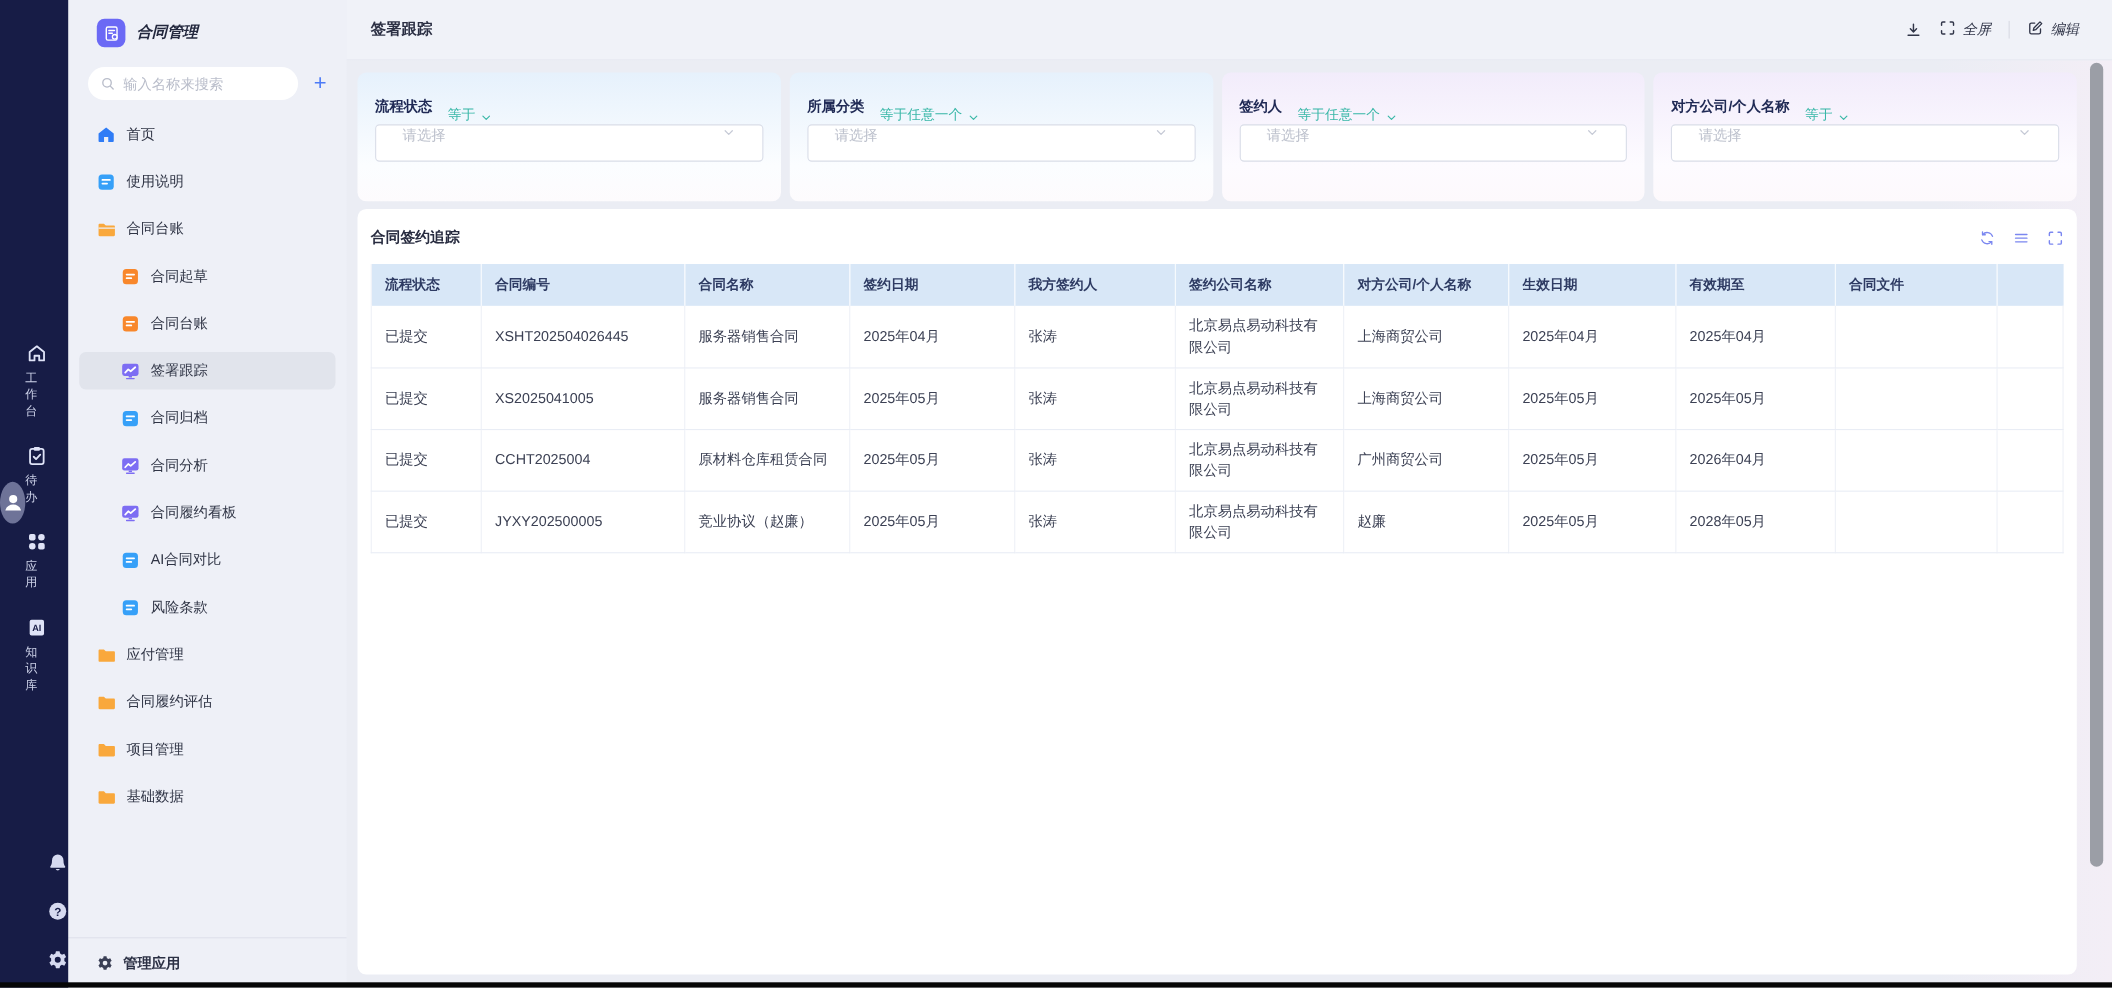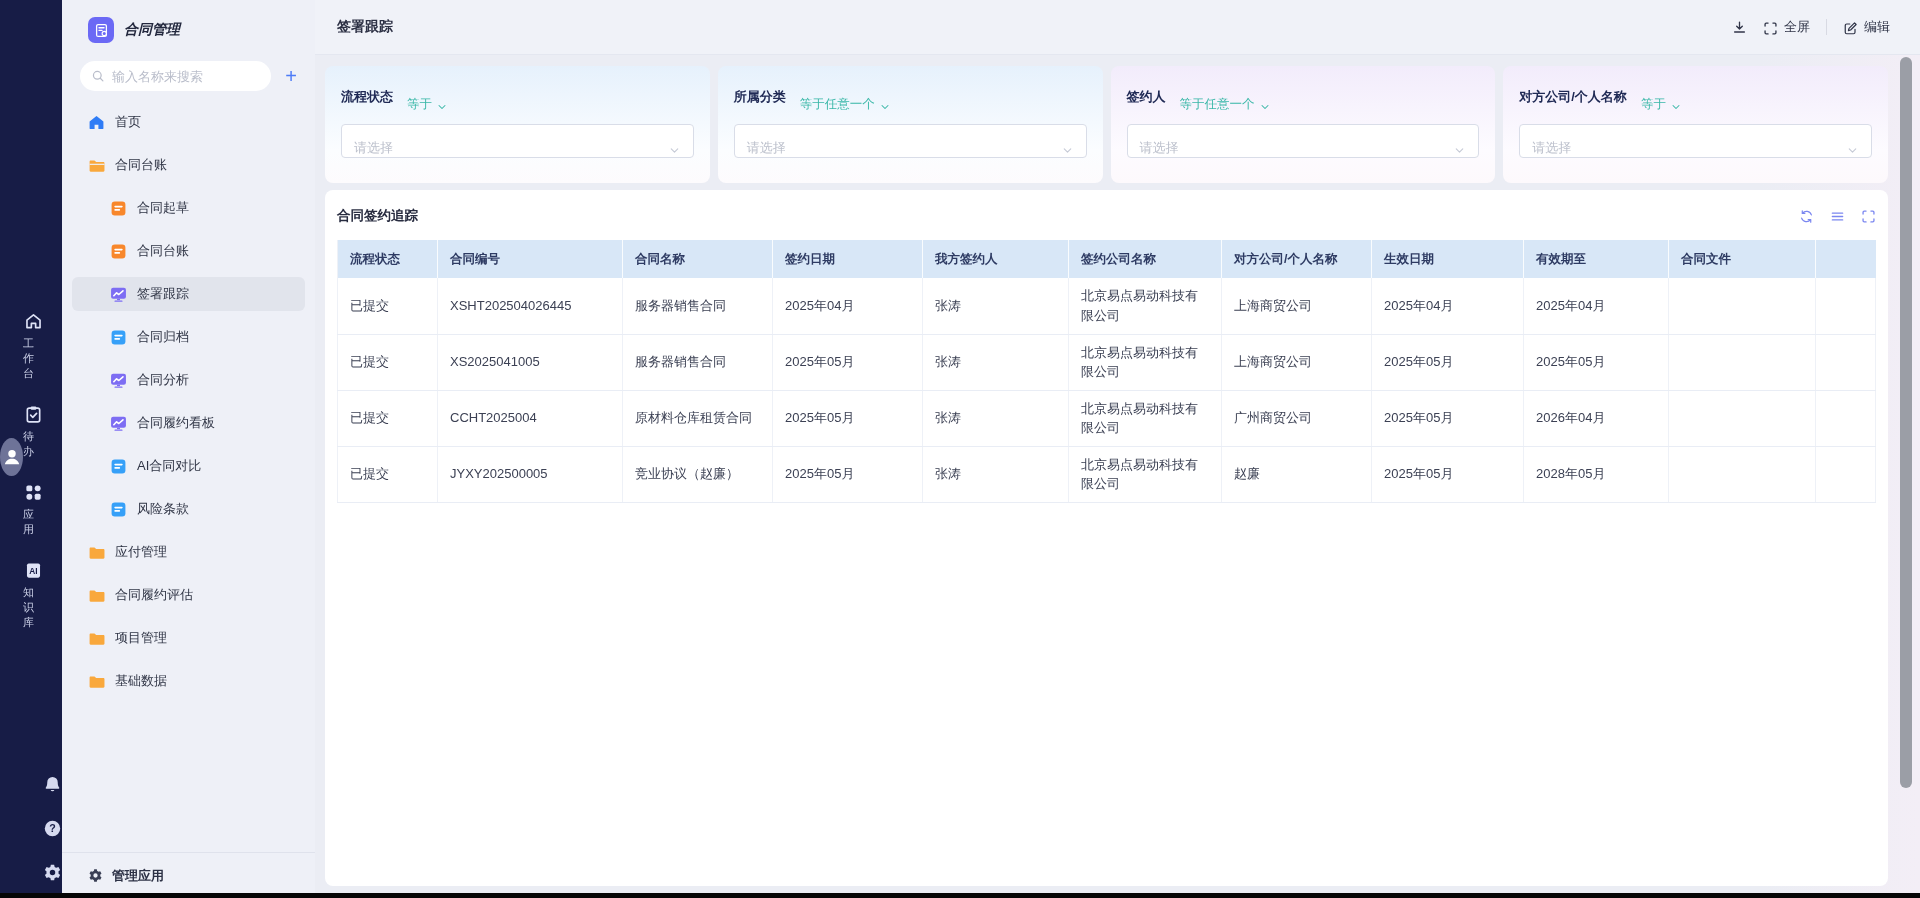--- a/index.html
+++ b/index.html
@@ -69,42 +69,42 @@
   .side-foot span.flab { font-size:13px; font-weight:bold; color:#2c3145; }
 
   
   #main { position:absolute; left:315px; top:0; right:0; bottom:0; display:flex; flex-direction:column; }
   #topbar {
     height:55px; background:#f0f2f8; border-bottom:1px solid #e4e7f0;
     display:flex; align-items:center; padding:0 30px 0 22px; flex:0 0 auto;
   }
   .page-title { font-size:14px; font-weight:bold; color:#2c3044; }
   .topbar-right { margin-left:auto; display:flex; align-items:center; gap:16px; color:#303548; }
-  .tb-btn { display:flex; align-items:flex-end; gap:6px; cursor:pointer; font-size:13px; }
+  .tb-btn { display:flex; align-items:flex-start; gap:6px; cursor:pointer; font-size:13px;font-style:italic; }
   .tb-btn .svg { width:15px; height:15px; }
   .tb-divider { width:1px; height:16px; background:#d8dae3; }
 
   #content {
     flex:1; padding:11px 32px 12px 10px; display:flex; flex-direction:column;
     background:linear-gradient(90deg,#ebedf4 90%,#f3eef6 100%);
   }
 
   
   #filters { display:flex; gap:8px; flex:0 0 auto; }
   .fcard { flex:1; height:117px; border-radius:8px; padding:14px 16px 0 16px; }
   .fcard.blue   { background:linear-gradient(180deg,#e6f1fc 0%,#fbfdff 72%,#fdfbfd 100%); }
   .fcard.purple { background:linear-gradient(180deg,#f2ecfb 0%,#fdfbff 72%,#fdf9fc 100%); }
   .frow { display:flex; align-items:center; }
   .flabel { font-size:13px; font-weight:bold; color:#202a55; }
   .fop { display:flex; align-items:flex-end; gap:4px; margin-left:14px; color:#38b7a7; cursor:pointer;margin-top:16px; }
   .fop-text { font-size:12.5px; }
   .fop .chev { width:12px; height:12px; }
   .fselect {
-    margin-top:11px; height:34px; background:#fff; border:1px solid #d9dde8; border-radius:4px;
-    display:flex; align-items:flex-end; padding:0 12px; cursor:pointer;
+    margin-top:0; height:34px; background:#fff; border:1px solid #d9dde8; border-radius:4px;
+    display:flex; align-items:flex-start; padding:0 24px; cursor:pointer;
   }
   .fplaceholder { font-size:13px; color:#bcc0cc; }
   .fselect .chev2 { margin-left:auto; width:13px; height:13px; color:#c6cad6; }
 
   
   #panel {
     margin-top:7px; flex:1; background:#ffffff; border-radius:8px;
     padding:10px 12px; display:flex; flex-direction:column; overflow:hidden;
   }
   .panel-head { height:32px; margin-bottom:8px; display:flex; align-items:center; }
@@ -306,20 +306,28 @@
     <span class="plus-btn">+</span>
   </div>
   <div id="side-list">
       <div class="side-item">
     <span class="sic" style="color: rgb(47, 124, 246);">
           <svg class="svg">
             <use href="#i-home"></use>
           </svg>
         </span>
     <span class="slab">首页</span>
+  </div>
+      <div class="side-item">
+    <span class="sic" style="color: rgb(54, 160, 248);">
+          <svg class="svg">
+            <use href="#i-doc"></use>
+          </svg>
+        </span>
+    <span class="slab">使用说明</span>
   </div>
       <div class="side-item">
     <span class="sic" style="color: rgb(249, 168, 60);">
           <svg class="svg">
             <use href="#i-folder-open"></use>
           </svg>
         </span>
     <span class="slab">合同台账</span>
   </div>
       <div class="side-item lv2">

